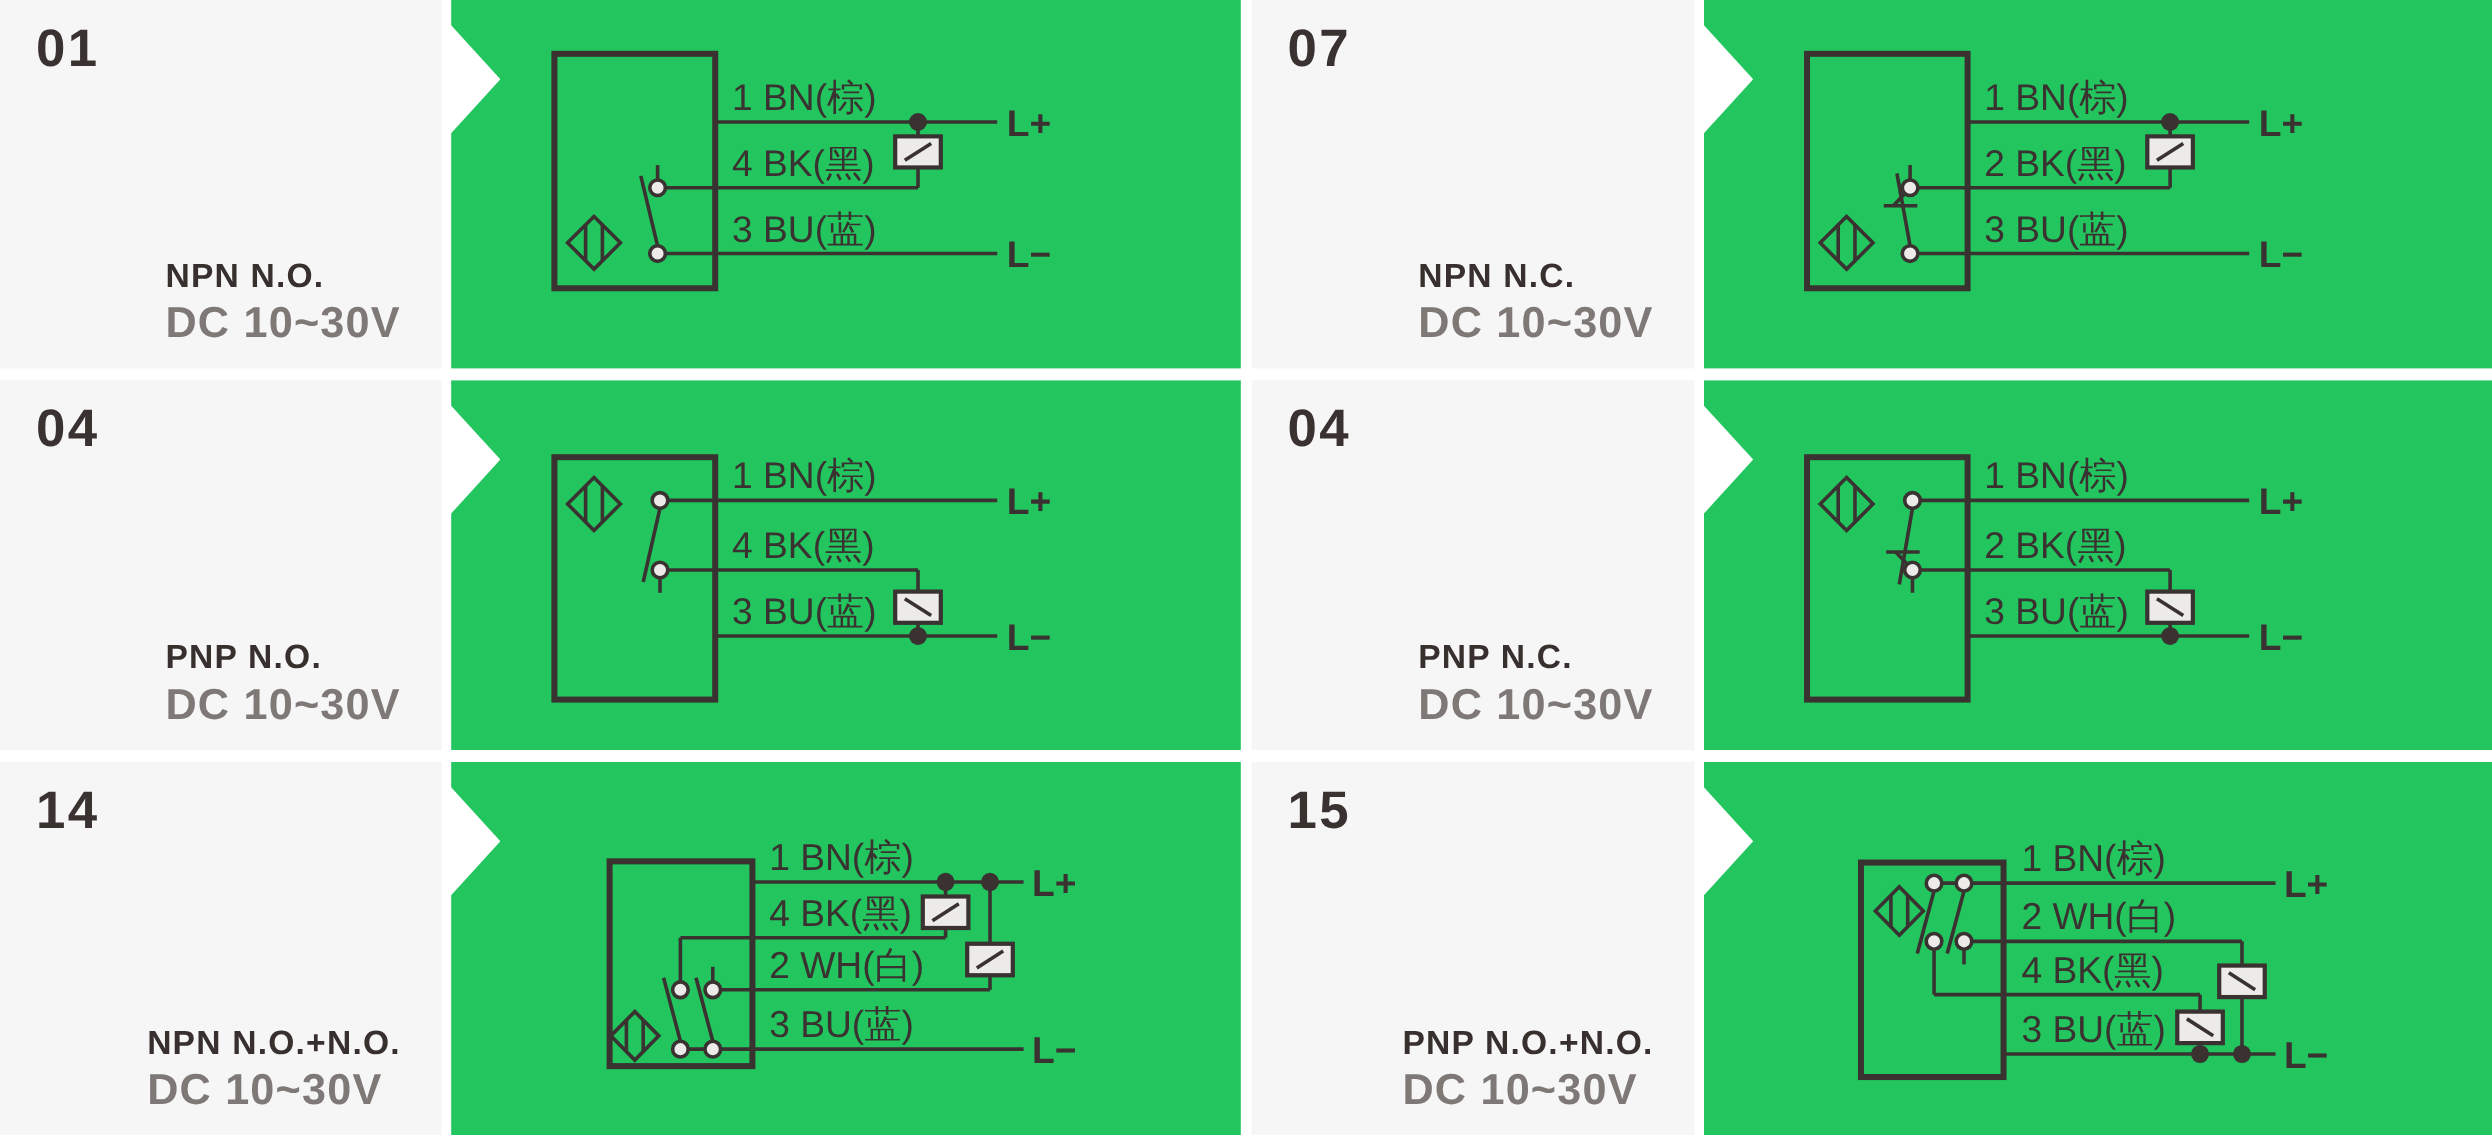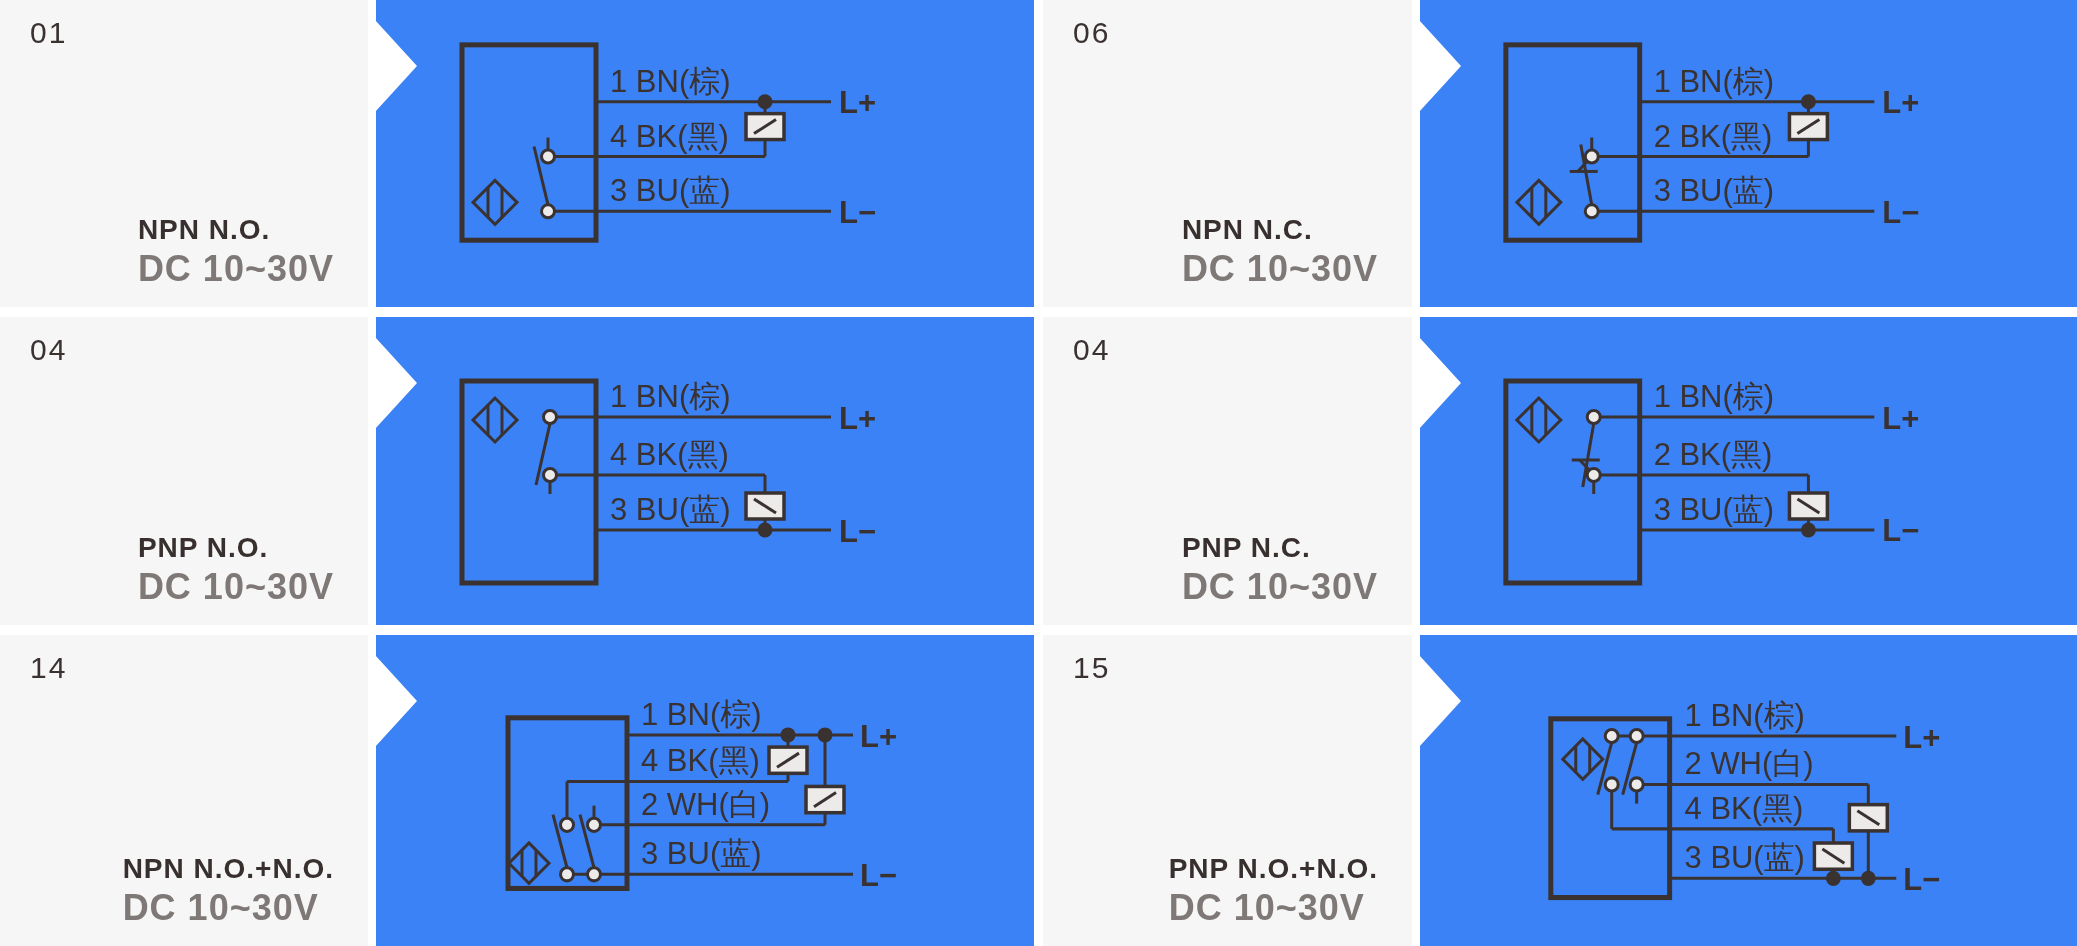--- a/index.html
+++ b/index.html
@@ -6,23 +6,23 @@
   html,body{background:#ffffff}
   body{width:2077px;height:946px;font-family:"Liberation Sans",sans-serif;overflow:hidden}
   .board{width:2077px;height:946px;display:flex;flex-direction:column;background:#ffffff}
   .row{display:flex}
   .row + .row{margin-top:10px}
   .row1{height:307px}.row2{height:308px}.row3{height:311px}
   .cell{display:flex;height:100%;flex:none}
   .cell.col2{margin-left:9px}
   .label-panel{position:relative;width:368px;height:100%;background:#f6f6f6;flex:none}
   .col2 .label-panel{width:369px}
-  .diagram-panel{position:relative;width:658px;height:100%;background:#3b82f6;flex:none;margin-left:8px}
+  .diagram-panel{position:relative;width:658px;height:100%;background:#22c55e;flex:none;margin-left:8px}
   .col2 .diagram-panel{width:657px}
-  .cell-number{position:absolute;left:30px;top:16px;font-size:30px;font-weight:normal;color:#3a3231;letter-spacing:2px}
+  .cell-number{position:absolute;left:30px;top:16px;font-size:44px;font-weight:bold;color:#3a3231;letter-spacing:2px}
   .cell-labels{position:absolute;right:34px;bottom:18px;text-align:left;line-height:1.1}
   .type-label{font-size:28px;font-weight:bold;color:#38302e;letter-spacing:1px;white-space:nowrap}
   .voltage-label{font-size:36px;font-weight:bold;color:#7e7876;letter-spacing:1px;margin-top:4px;white-space:nowrap}
   .chevron{position:absolute;left:-1px;top:20px;width:42px;height:92px;background:#ffffff;
            clip-path:polygon(0 0,100% 50%,0 100%)}
   svg.circuit{display:block;width:100%;height:100%}
   svg.circuit text{font-family:"Liberation Sans","DejaVu Sans",sans-serif}
   .wire-label{font-size:31px;fill:#3a3231}
   .terminal-label{font-size:31px;font-weight:bold;fill:#3a3231}
 </style>
@@ -62,21 +62,21 @@
             <line x1="172" y1="205.5" x2="158" y2="147" stroke="#3a3231" stroke-width="3"></line>
             <circle cx="172" cy="157" r="6.5" fill="#ecebea" stroke="#3a3231" stroke-width="3"></circle>
             <circle cx="172" cy="212" r="6.5" fill="#ecebea" stroke="#3a3231" stroke-width="3"></circle>
             <text x="463" y="103" class="terminal-label" dominant-baseline="central">L+</text>
             <text x="463" y="213" class="terminal-label" dominant-baseline="central">L−</text>
           </svg>
       </div>
     </div>
     <div class="cell col2">
       <div class="label-panel">
-        <div class="cell-number">06</div>
+        <div class="cell-number">07</div>
         <div class="cell-labels">
           <div class="type-label">NPN N.C.</div>
           <div class="voltage-label">DC 10~30V</div>
         </div>
       </div>
       <div class="diagram-panel">
         <div class="chevron"></div>
         <svg class="circuit" viewBox="0 0 658 308" preserveAspectRatio="none">
             <rect x="86" y="45" width="134" height="196" fill="none" stroke="#3a3231" stroke-width="5"></rect>
             <path d="M 97 203 L 119 181 L 141 203 L 119 225 Z" fill="none" stroke="#3a3231" stroke-width="3"></path>

